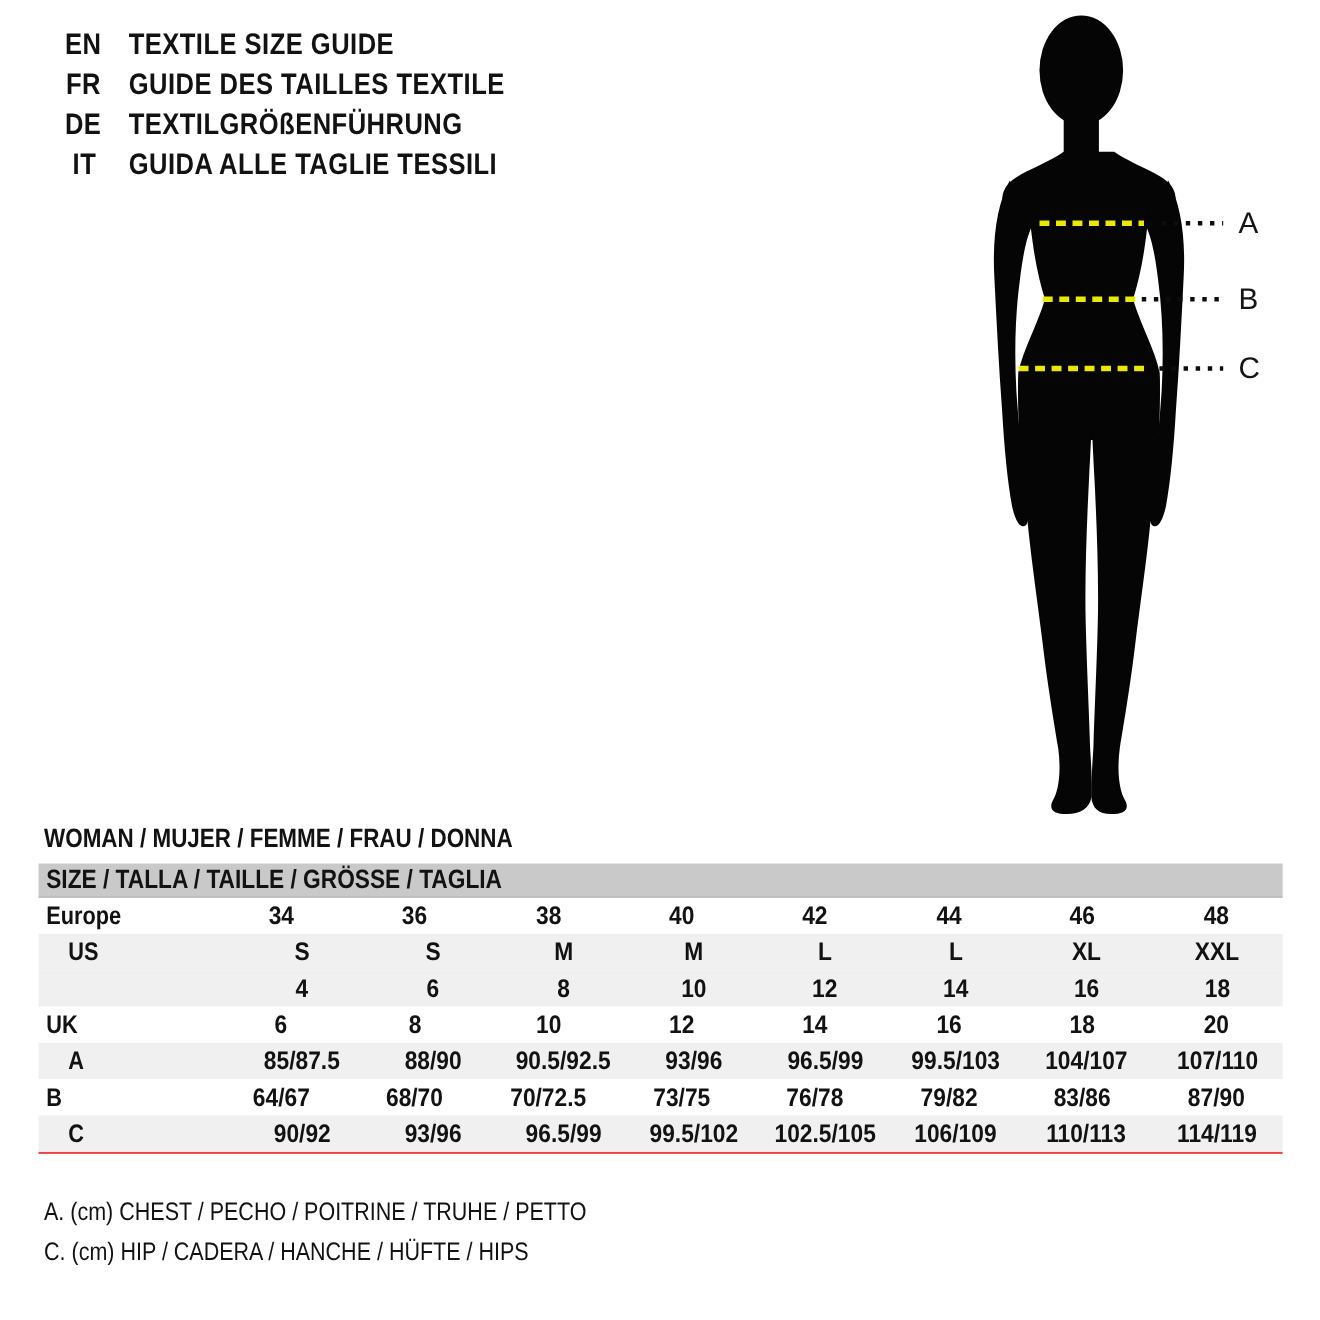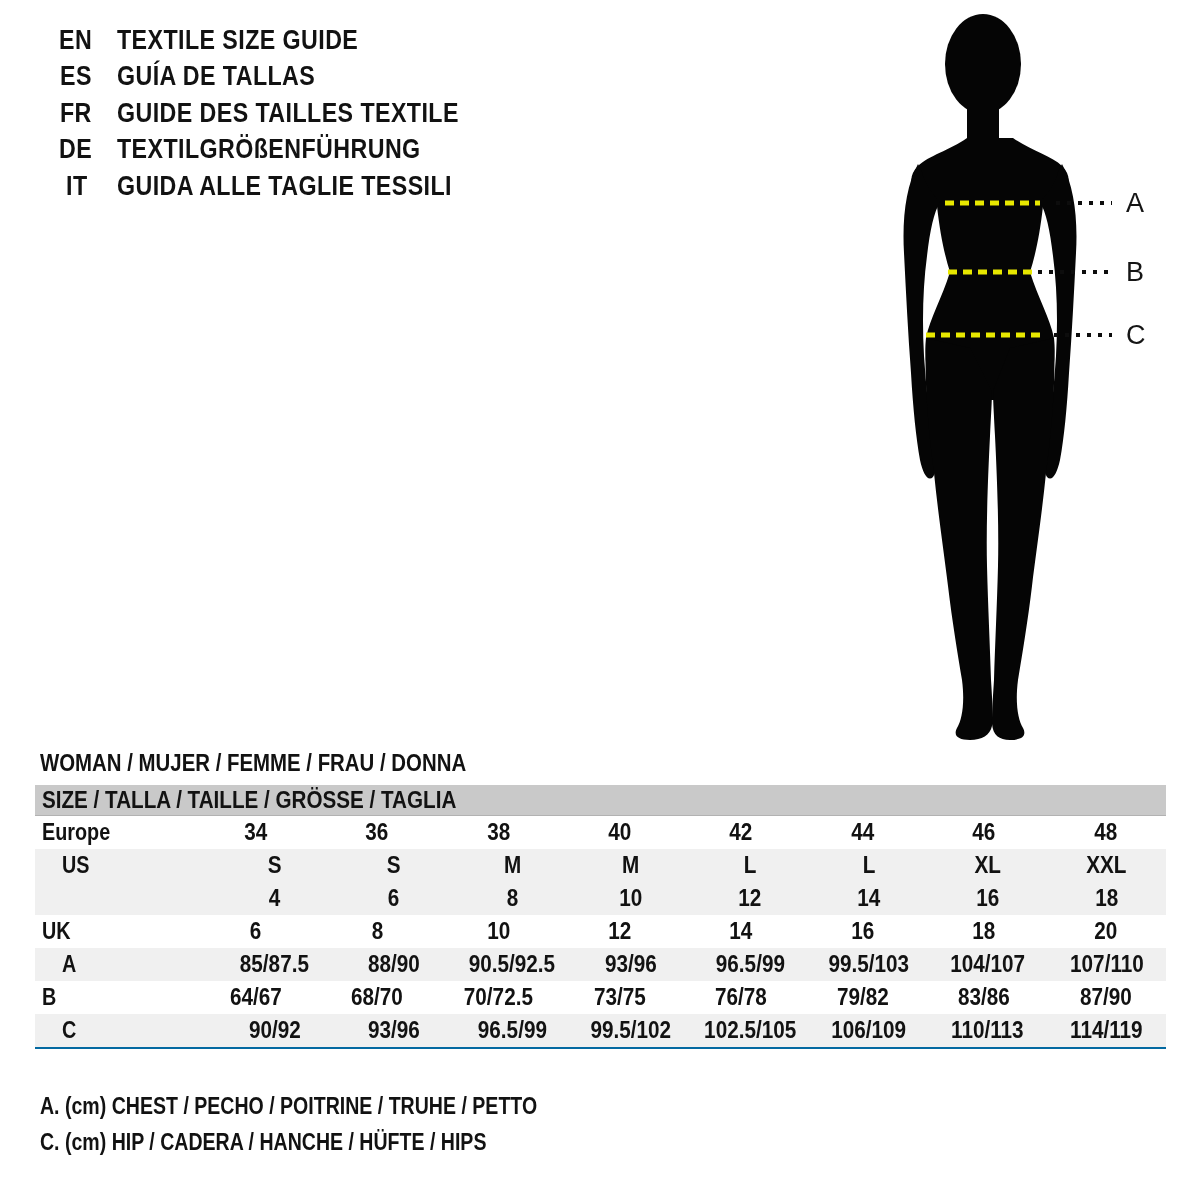--- a/index.html
+++ b/index.html
@@ -27,44 +27,40 @@
 
   
   .section-title { position:absolute; left:40px; top:735px; font-size:24px; font-weight:700;margin-top:14px; }
 
   
   .size-table { position:absolute; left:35px; top:785px; width:1131px; }
   .thead {
     height:31px; background:#c9c9c9; display:flex; align-items:center;
     padding-left:7px; font-size:24px; font-weight:700; border-bottom:1px solid #b2b2b2;
   }
-  .tbody { border-bottom:2px solid #0369a1; }
+  .tbody { border-bottom:2px solid #ef4444; }
   .trow {
     display:grid; grid-template-columns:160px repeat(8, 1fr);
     height:33px; align-items:center; font-size:23px; font-weight:700;
   }
   .trow.shaded { background:#f0f0f0;padding-left:20px; }
   .tcell { text-align:center; }
   .tcell.label { text-align:left; padding-left:7px; }
 
   
   .legend { position:absolute; left:40px; top:1088px; }
-  .legend-row { height:36px; display:flex; align-items:center; font-size:23px; font-weight:700; }
+  .legend-row { height:36px; display:flex; align-items:flex-start; font-size:23px; font-weight:400; }
 </style>
 </head>
 <body>
 
 <div class="lang-block">
   <div class="lang-row">
     <span class="lang-code"><span class="cond">EN</span></span>
     <span class="cond">TEXTILE SIZE GUIDE</span>
-  </div>
-  <div class="lang-row">
-    <span class="lang-code"><span class="cond">ES</span></span>
-    <span class="cond">GUÍA DE TALLAS</span>
   </div>
   <div class="lang-row">
     <span class="lang-code"><span class="cond">FR</span></span>
     <span class="cond">GUIDE DES TAILLES TEXTILE</span>
   </div>
   <div class="lang-row">
     <span class="lang-code"><span class="cond">DE</span></span>
     <span class="cond">TEXTILGRÖßENFÜHRUNG</span>
   </div>
   <div class="lang-row">

